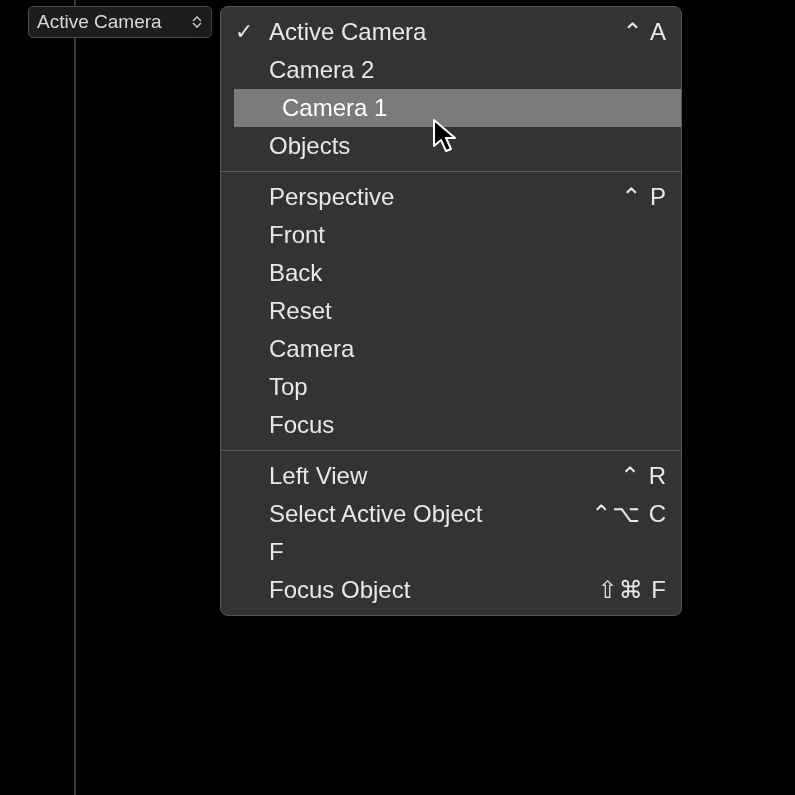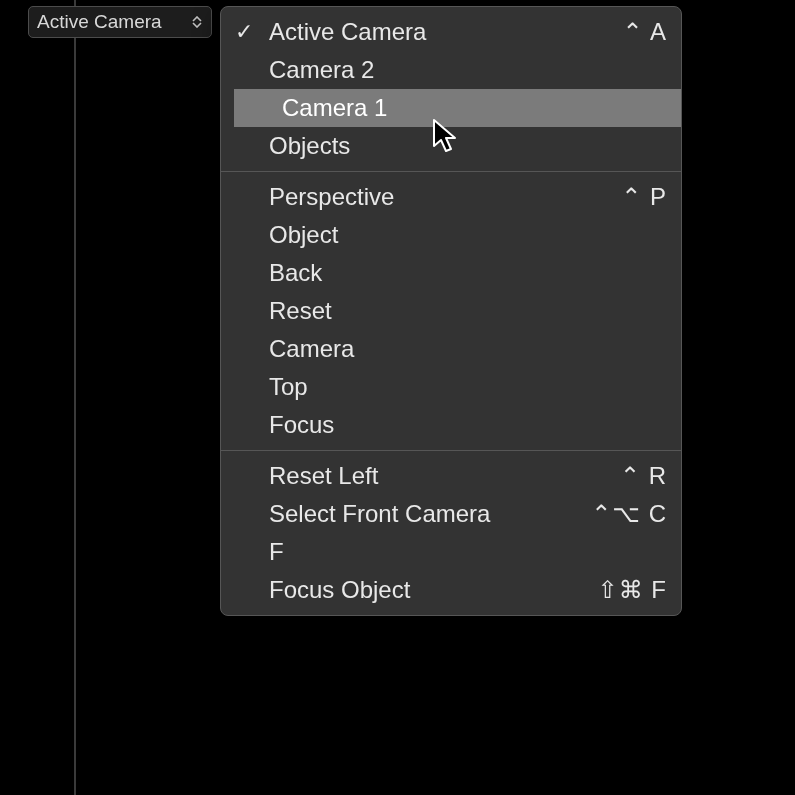--- a/index.html
+++ b/index.html
@@ -149,21 +149,21 @@
       <span class="shortcut"></span>
     </div>
     <div class="menu-sep"></div>
     <div class="menu-item">
       <span class="check"></span>
       <span class="mlabel">Perspective</span>
       <span class="shortcut">⌃ P</span>
     </div>
     <div class="menu-item">
       <span class="check"></span>
-      <span class="mlabel">Object</span>
+      <span class="mlabel">Front</span>
       <span class="shortcut"></span>
     </div>
     <div class="menu-item">
       <span class="check"></span>
       <span class="mlabel">Back</span>
       <span class="shortcut"></span>
     </div>
     <div class="menu-item">
       <span class="check"></span>
       <span class="mlabel">Reset</span>
@@ -180,26 +180,26 @@
       <span class="shortcut"></span>
     </div>
     <div class="menu-item">
       <span class="check"></span>
       <span class="mlabel">Focus</span>
       <span class="shortcut"></span>
     </div>
     <div class="menu-sep"></div>
     <div class="menu-item">
       <span class="check"></span>
-      <span class="mlabel">Reset Left</span>
+      <span class="mlabel">Left View</span>
       <span class="shortcut">⌃ R</span>
     </div>
     <div class="menu-item">
       <span class="check"></span>
-      <span class="mlabel">Select Front Camera</span>
+      <span class="mlabel">Select Active Object</span>
       <span class="shortcut">⌃⌥ C</span>
     </div>
     <div class="menu-item">
       <span class="check"></span>
       <span class="shortcut">F</span>
     </div>
     <div class="menu-item">
       <span class="check"></span>
       <span class="mlabel">Focus Object</span>
       <span class="shortcut">⇧⌘ F</span>

